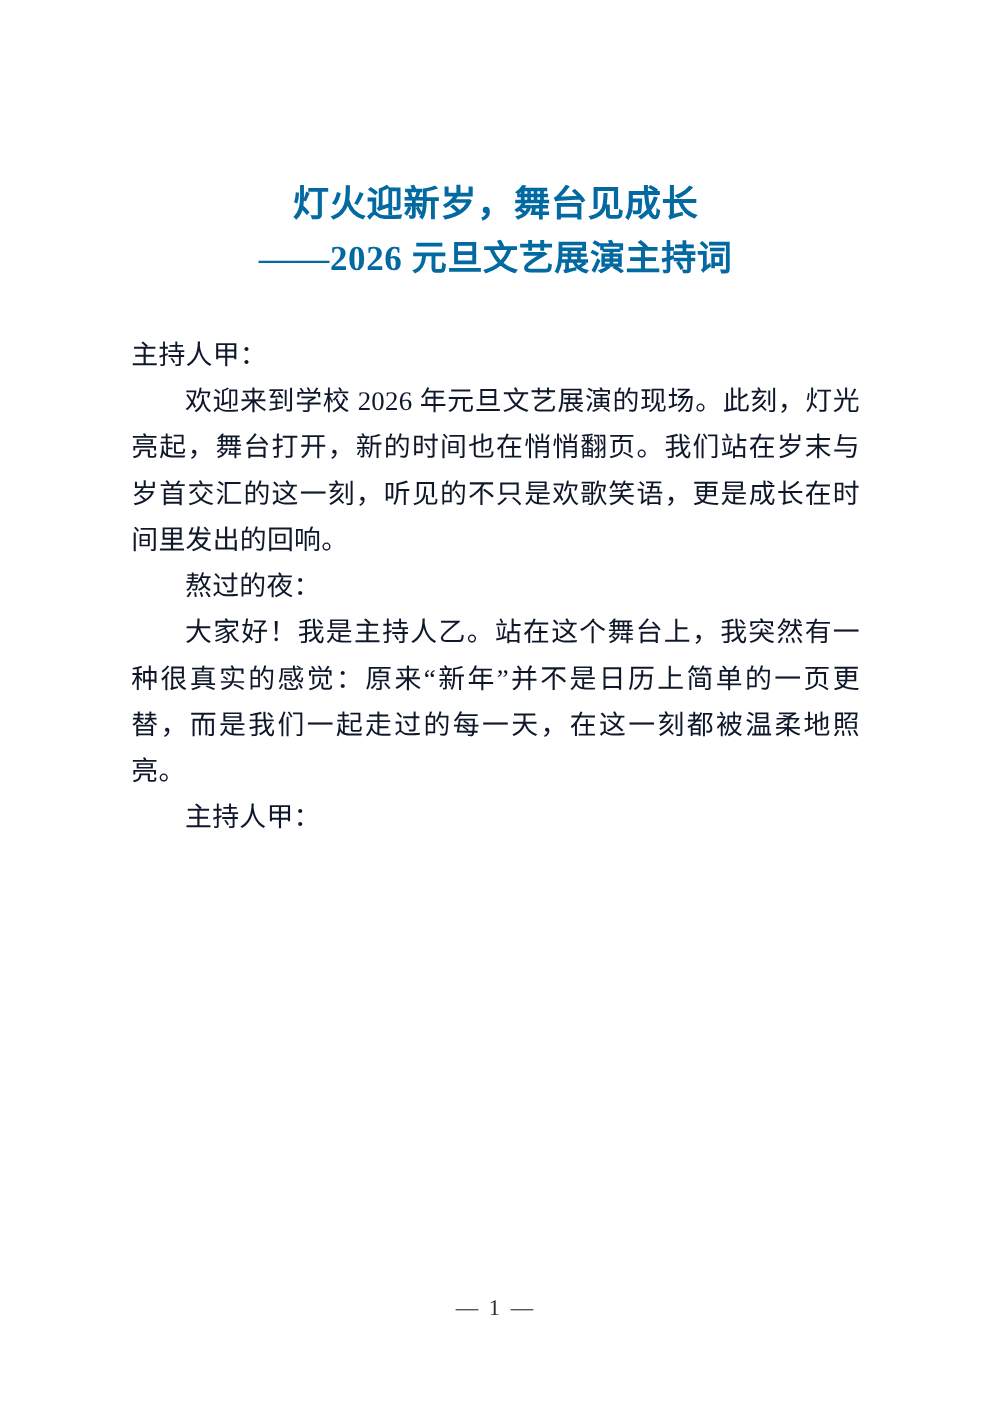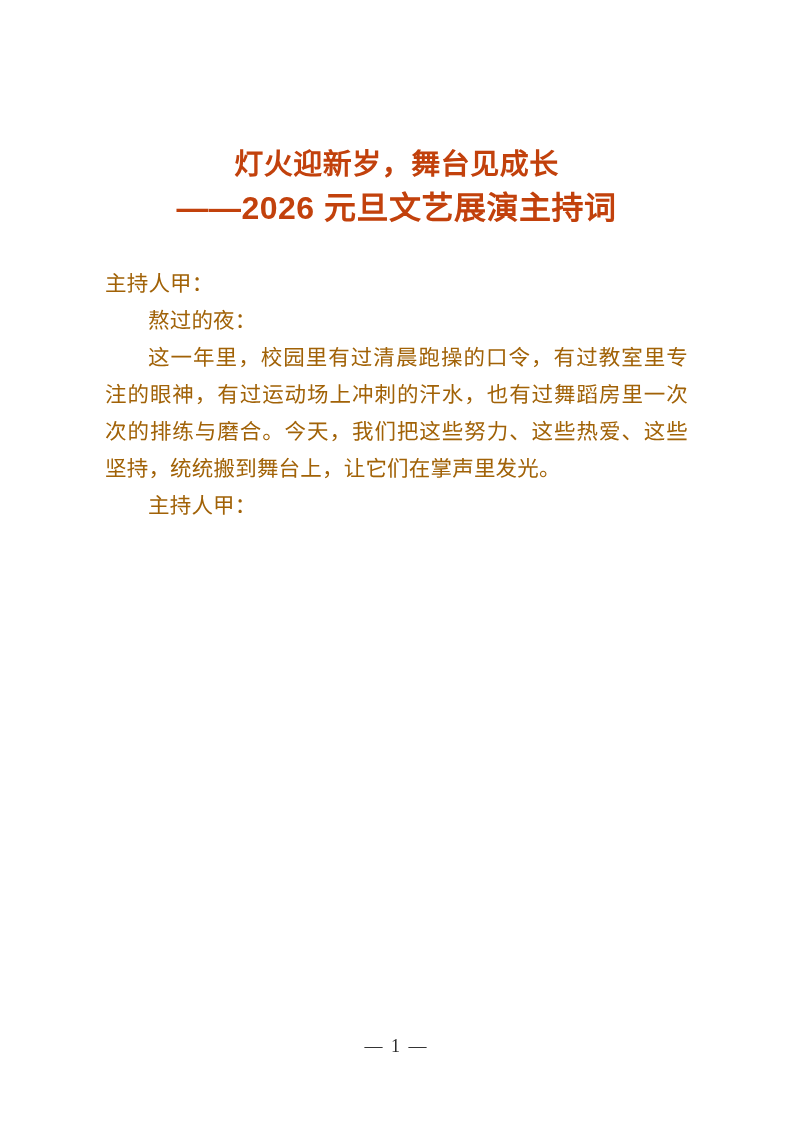--- a/index.html
+++ b/index.html
@@ -27,42 +27,43 @@
     width: 583px;
     text-align: center;
   }
 
   .doc-title,
   .doc-subtitle {
     font-family: "Liberation Sans", "DejaVu Sans", sans-serif;
     font-weight: bold;
     font-size: 29px;
     line-height: 44px;
-    color: #c2410c;
+    color: #0369a1;
     letter-spacing: 0.5px;
     white-space: nowrap;
   }
 
   .doc-subtitle {
-    font-size: 32px;
+    font-size: 28px;
+    font-family: Liberation Serif, serif;
   }
 
   
   .body-block {
     position: absolute;
     left: 105px;
     top: 266px;
     width: 583px;
   }
 
   .para {
     font-family: "Liberation Serif", "DejaVu Serif", serif;
     font-size: 21.5px;
     line-height: 37px;
-    color: #a16207;
+    color: #0f172a;
     text-align: justify;
     text-justify: inter-ideograph;
     margin: 0;
     letter-spacing: 0.2px;
   }
 
   
   .para.speaker-flush {
     text-indent: 0;
   }
@@ -95,20 +96,21 @@
 
 <div class="page">
 
   <div class="title-block">
     <div class="doc-title">灯火迎新岁，舞台见成长</div>
     <div class="doc-subtitle">——2026 元旦文艺展演主持词</div>
   </div>
 
   <div class="body-block">
       <p class="para speaker-flush">主持人甲：</p>
+      <p class="para indent">欢迎来到学校 2026 年元旦文艺展演的现场。此刻，灯光亮起，舞台打开，新的时间也在悄悄翻页。我们站在岁末与岁首交汇的这一刻，听见的不只是欢歌笑语，更是成长在时间里发出的回响。</p>
       <p class="para speaker-indent">熬过的夜：</p>
-      <p class="para indent">这一年里，校园里有过清晨跑操的口令，有过教室里专注的眼神，有过运动场上冲刺的汗水，也有过舞蹈房里一次次的排练与磨合。今天，我们把这些努力、这些热爱、这些坚持，统统搬到舞台上，让它们在掌声里发光。</p>
+      <p class="para indent">大家好！我是主持人乙。站在这个舞台上，我突然有一种很真实的感觉：原来“新年”并不是日历上简单的一页更替，而是我们一起走过的每一天，在这一刻都被温柔地照亮。</p>
       <p class="para speaker-indent">主持人甲：</p>
     </div>
 
   <div class="footer">— 1 —</div>
 
 </div>
 
 </body></html>

